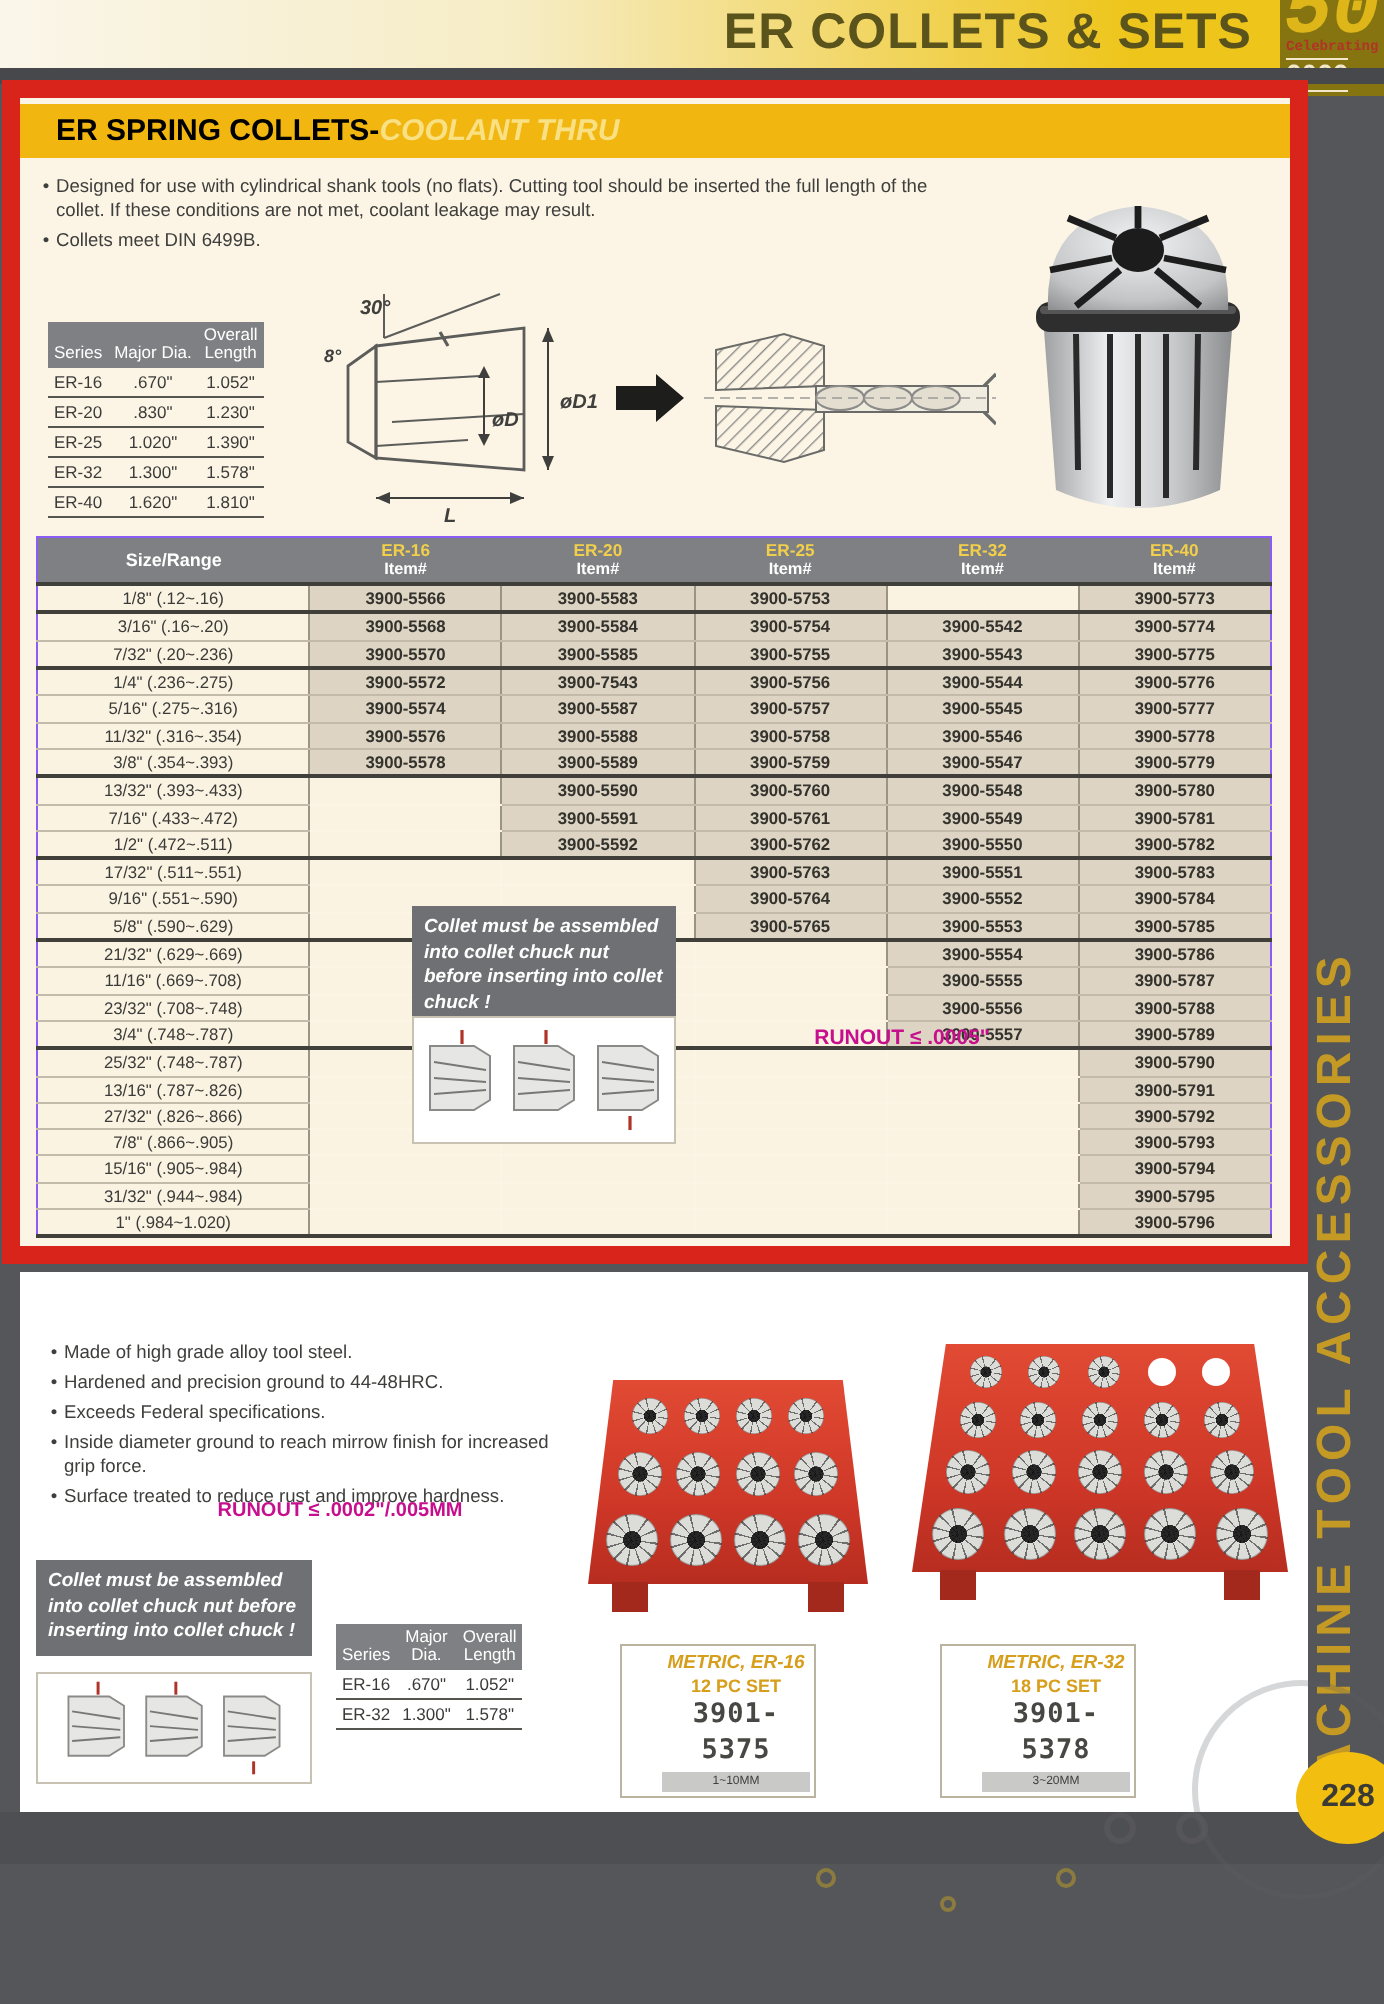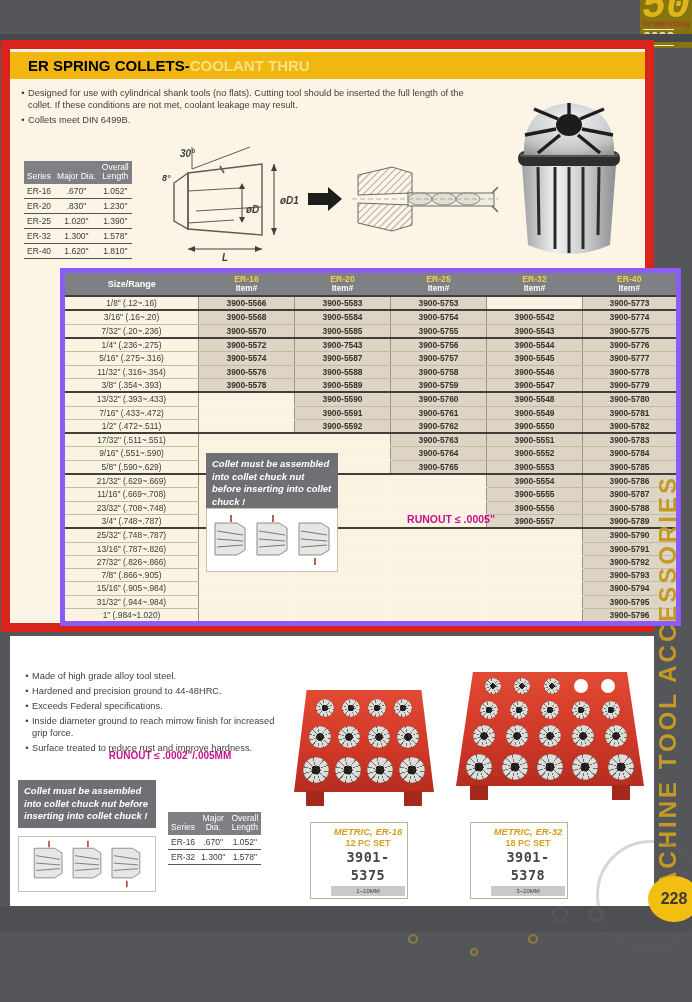--- a/index.html
+++ b/index.html
@@ -20,41 +20,41 @@
   .badge-year{position:absolute;left:3px;top:29px;font-size:13px;font-weight:bold;color:#f2e9cb;
               border-top:1px solid #f2e9cb;border-bottom:1px solid #f2e9cb;line-height:15px;}
   .graybar{left:0;top:34px;width:692px;height:8px;background:#47484b;}
 
   
   .redbox{left:1px;top:40px;width:653px;height:592px;border:9px solid #d9241c;background:#fcf5e5;}
   .s1-inner{position:relative;width:100%;height:100%;}
   .ybar1{position:absolute;left:0;top:3px;width:100%;height:27px;background:#f1b60f;
          line-height:27px;padding-left:18px;font-size:15px;font-weight:bold;white-space:nowrap;}
   .ybar1 .t-main{color:#000000;}
-  .ybar1 .t-sub{color:#f8e083;}
+  .ybar1 .t-sub{color:#f8e083;font-style:italic;}
   .bullets1{position:absolute;left:8px;top:38px;width:470px;}
   .bullet{display:flex;font-size:9.3px;line-height:1.3;margin-bottom:3px;color:#3e3e3c;}
   .bullet .dot{width:10px;flex:0 0 10px;text-align:center;}
 
   
   .spec{border-collapse:collapse;font-size:8.5px;}
   .spec th{background:#7e8083;color:#fff;font-weight:normal;padding:2px 3px;vertical-align:bottom;
            white-space:pre-line;line-height:1.1;text-align:center;}
   .spec td{text-align:center;padding:2px 3px;border-bottom:1px solid #55544e;color:#3b3b39;height:13px;}
   .spec1{position:absolute;left:14px;top:112px;}
   .spec1 td{background:#fcf5e5;}
   .spec2 td{background:#fff;}
 
   
   .diagram{position:absolute;left:152px;top:84px;}
   .collet-photo{position:absolute;left:488px;top:44px;}
 
   
   .main-wrap{position:absolute;left:8px;top:219px;width:618px;}
-  .main-table{border-collapse:collapse;width:618px;table-layout:fixed;border:5px solid #8b5cf6;margin-left:42px;}
+  .main-table{border-collapse:collapse;width:618px;table-layout:fixed;border:1px solid #8b5cf6;}
   .main-table th{background:#7e8083;padding:1px 0;}
   .main-table thead th{border-bottom:2px solid #403f39;}
   .main-table th .series{color:#f2cf4b;font-size:8.6px;font-weight:bold;line-height:1.2;}
   .main-table th .sub{color:#fff;font-size:8.2px;font-weight:bold;line-height:1.2;}
   .main-table th.size-h{color:#fff;font-size:9px;font-weight:bold;vertical-align:middle;}
   .main-table td{height:12.3px;padding:0;text-align:center;font-size:8.4px;line-height:12.3px;
                  border-bottom:1px solid #c2bbaa;overflow:hidden;white-space:nowrap;}
   .main-table td.size{background:#faf3e1;color:#3b3b39;}
   .main-table td.item{background:#ddd4c3;font-weight:bold;color:#33322d;}
   .main-table td + td{border-left:1px solid #9a9386;}
@@ -115,20 +115,23 @@
             display:flex;align-items:center;justify-content:center;z-index:5;}
   .footband{left:0;top:906px;width:692px;height:26px;background:#4e4f52;}
   .gear{border-radius:50%;border:3px solid #5d5e62;opacity:.5;}
   .golddot{border-radius:50%;border:2px solid #b99b2a;opacity:.55;}
 </style>
 </head>
 <body>
 
 <div id="page">
 
+  <div class="abs hdr">
+    <div class="hdr-title">ER COLLETS &amp; SETS</div>
+  </div>
   <div class="abs badge">
     <div class="badge-50">50</div>
     <div class="badge-cel">Celebrating</div>
     <div class="badge-year">2022</div>
   </div>
   <div class="abs graybar"></div>
 
   <div class="abs redbox">
     <div class="s1-inner">
       <div class="ybar1">

